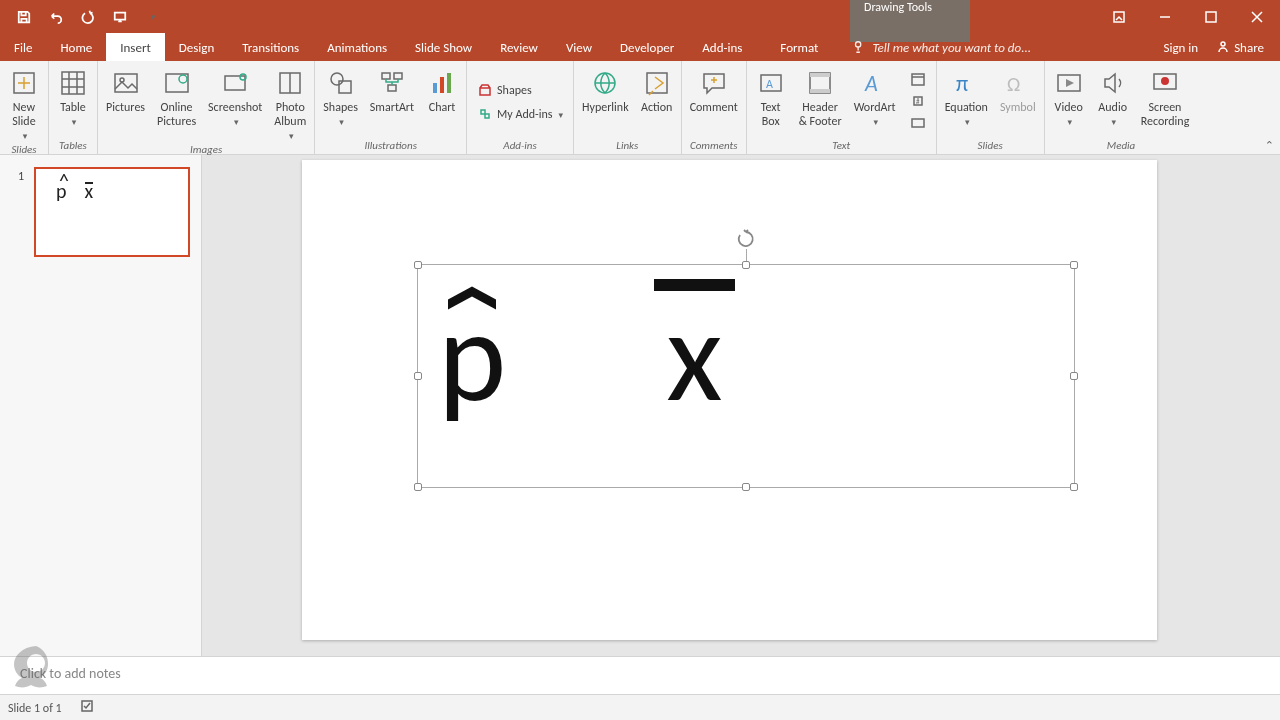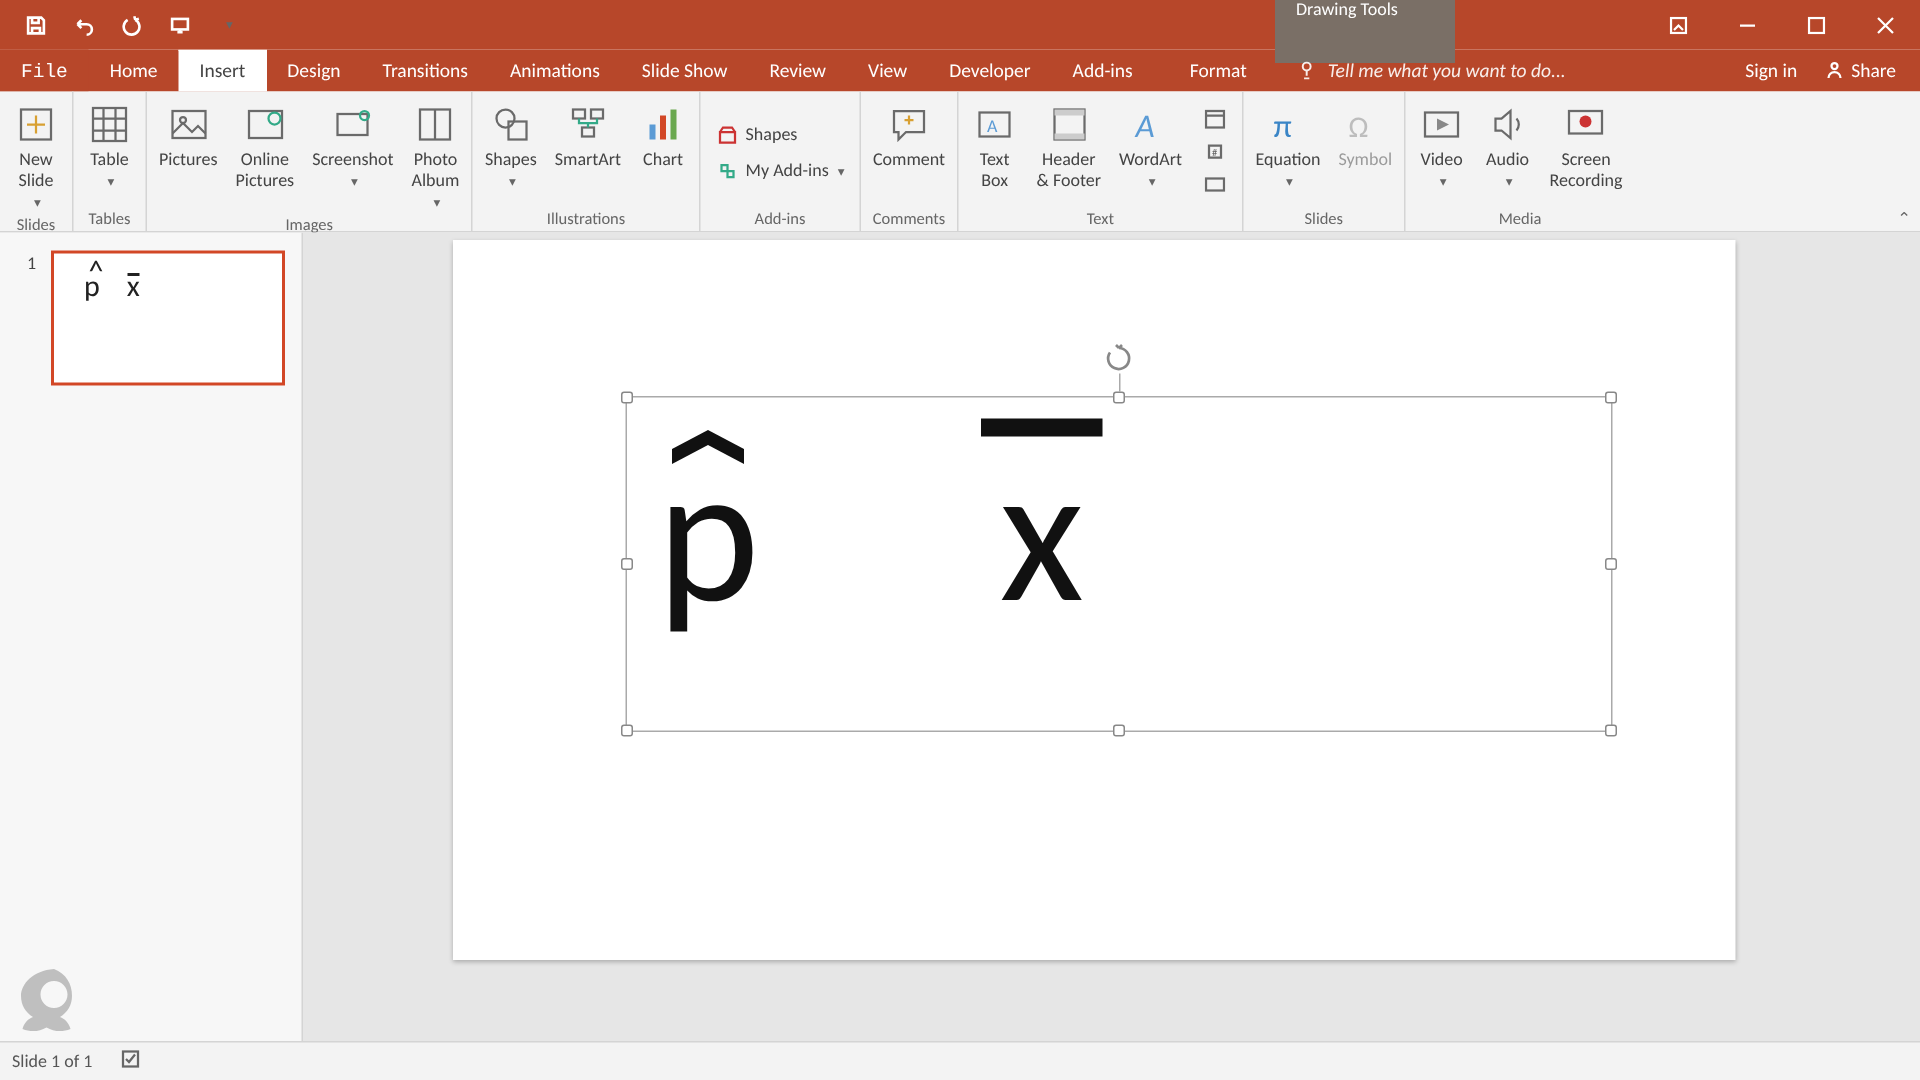--- a/index.html
+++ b/index.html
@@ -20,32 +20,32 @@
 .qat-btn { width: 20px; height: 20px; display: flex; align-items: center; justify-content: center; cursor: pointer; color: #fff; }
 .qat-btn svg { width: 14px; height: 14px; fill: none; stroke: #fff; stroke-width: 2; }
 .title-text { position: absolute; left: 50%; transform: translateX(-50%); font-size: 13px; white-space: nowrap; }
 .contextual-tab { position: absolute; right: 310px; height: 50px; font-size: 12px; padding: 8px 14px 0; background: #7a6f66; color: #fff; width: 120px; }
 .win-controls { position: absolute; right: 0; display: flex; }
 .win-btn { width: 46px; height: 33px; display: flex; align-items: center; justify-content: center; color: #fff; cursor: pointer; }
 .win-btn svg { width: 12px; height: 12px; fill: none; stroke: #fff; stroke-width: 1.5; }
 
 .tab-strip { height: 28px; background: var(--title-dark); display: flex; align-items: stretch; }
 .tab { padding: 0 14px; font-size: 13px; display: flex; align-items: center; color: #fff; cursor: pointer; }
-.tab.file { background: var(--file-tab); font-family: Liberation Mono, monospace; }
+.tab.file { background: var(--file-tab); }
 .tab.active { background: #fff; color: #444; border-top: 1px solid #fff; }
 .tab.format { margin-left: 10px; }
 .tell-me { margin-left: 20px; display: flex; align-items: center; color: #fff; font-size: 13px; gap: 6px; font-style: italic; opacity: .9; }
 .tell-me svg { width: 14px; height: 14px; stroke: #fff; fill: none; stroke-width: 1.5; }
 .share-sign { margin-left: auto; display: flex; align-items: center; gap: 18px; padding-right: 16px; color: #fff; font-size: 13px; }
 .share-sign > div { display: flex; align-items: center; gap: 4px; cursor: pointer; }
 
 .ribbon { height: 94px; background: var(--ribbon-bg); border-bottom: 1px solid var(--border); display: flex; position: relative; }
 .group { display: flex; flex-direction: column; justify-content: space-between; border-right: 1px solid var(--border); padding: 4px 6px 0; }
 .group-items { display: flex; gap: 8px; align-items: flex-start; flex: 1; }
-.group-label { font-size: 11px; text-align: center; color: #666; padding-bottom: 2px; }
+.group-label { font-size: 11px; text-align: center; color: #666; padding-bottom: 2px; font-style: italic; }
 .rbtn { display: flex; flex-direction: column; align-items: center; text-align: center; font-size: 12px; color: #444; cursor: pointer; padding: 2px; gap: 2px; line-height: 1.15; }
 .rbtn .ic { width: 32px; height: 32px; display: flex; align-items: center; justify-content: center; }
 .rbtn .ic svg { width: 28px; height: 28px; fill: none; stroke: #6a6a6a; stroke-width: 1.5; }
 .rbtn-small { font-size: 12px; color: #444; display: flex; align-items: center; gap: 4px; cursor: pointer; padding: 2px 4px; }
 .rbtn-small .ic { width: 16px; height: 16px; display: flex; align-items: center; justify-content: center; }
 .rbtn-small .ic svg { width: 14px; height: 14px; fill: none; stroke: #6a6a6a; stroke-width: 1.5; }
 .drop::after { content: "▾"; font-size: 9px; color: #666; margin-left: 2px; }
 .collapse-caret { position: absolute; right: 6px; bottom: 2px; font-size: 11px; color: #666; cursor: pointer; }
 
 .workspace { position: absolute; top: 155px; bottom: 26px; left: 0; right: 0; display: flex; flex-direction: column; background: #e6e6e6; }
@@ -305,20 +305,43 @@
           <span>My Add-ins</span>
         </div>
     </div>
     <div class="group-label">Add-ins</div>
   </div>
   <div class="group">
     <div class="group-items">
       <div class="rbtn">
           <div class="ic">
             <svg viewBox="0 0 28 28">
+              <circle cx="14" cy="14" r="10" stroke="#3a8"></circle>
+              <path d="M4 14h20 M14 4a14 14 0 0 1 0 20 M14 4a14 14 0 0 0 0 20" stroke="#3a8"></path>
+            </svg>
+          </div>
+          <span>Hyperlink</span>
+        </div>
+      <div class="rbtn">
+          <div class="ic">
+            <svg viewBox="0 0 28 28">
+              <rect x="4" y="4" width="20" height="20"></rect>
+              <path d="M12 8l8 6-8 6 M10 22l-4 4" stroke="#d8a032"></path>
+            </svg>
+          </div>
+          <span>Action</span>
+        </div>
+    </div>
+    <div class="group-label">Links</div>
+  </div>
+  <div class="group">
+    <div class="group-items">
+      <div class="rbtn">
+          <div class="ic">
+            <svg viewBox="0 0 28 28">
               <path d="M4 5h20v14H12l-5 5v-5H4z"></path>
               <path d="M14 8v6 M11 11h6" stroke="#d8a032"></path>
             </svg>
           </div>
           <span>Comment</span>
         </div>
     </div>
     <div class="group-label">Comments</div>
   </div>
   <div class="group">
@@ -464,20 +487,23 @@
           <div class="handle br"></div>
           <div class="equation">
             <div class="sym-big"><div class="hat"></div><span>p</span></div>
             <div class="sym-big"><div class="bar"></div><span>x</span></div>
           </div>
         </div>
       </div>
 
     </div>
   </div>
+  <div class="notes">
+    <span>Click to add notes</span>
+  </div>
 </div>
 
 <div class="status-bar">
   <div class="status-left">
     <span>Slide 1 of 1</span>
     <span><svg width="16" height="14" viewBox="0 0 16 14" fill="none" stroke="#666" stroke-width="1.5">
           <rect x="2" y="2" width="10" height="10"></rect>
           <path d="M4 7l2 2 4-5"></path>
         </svg></span>
   </div>

